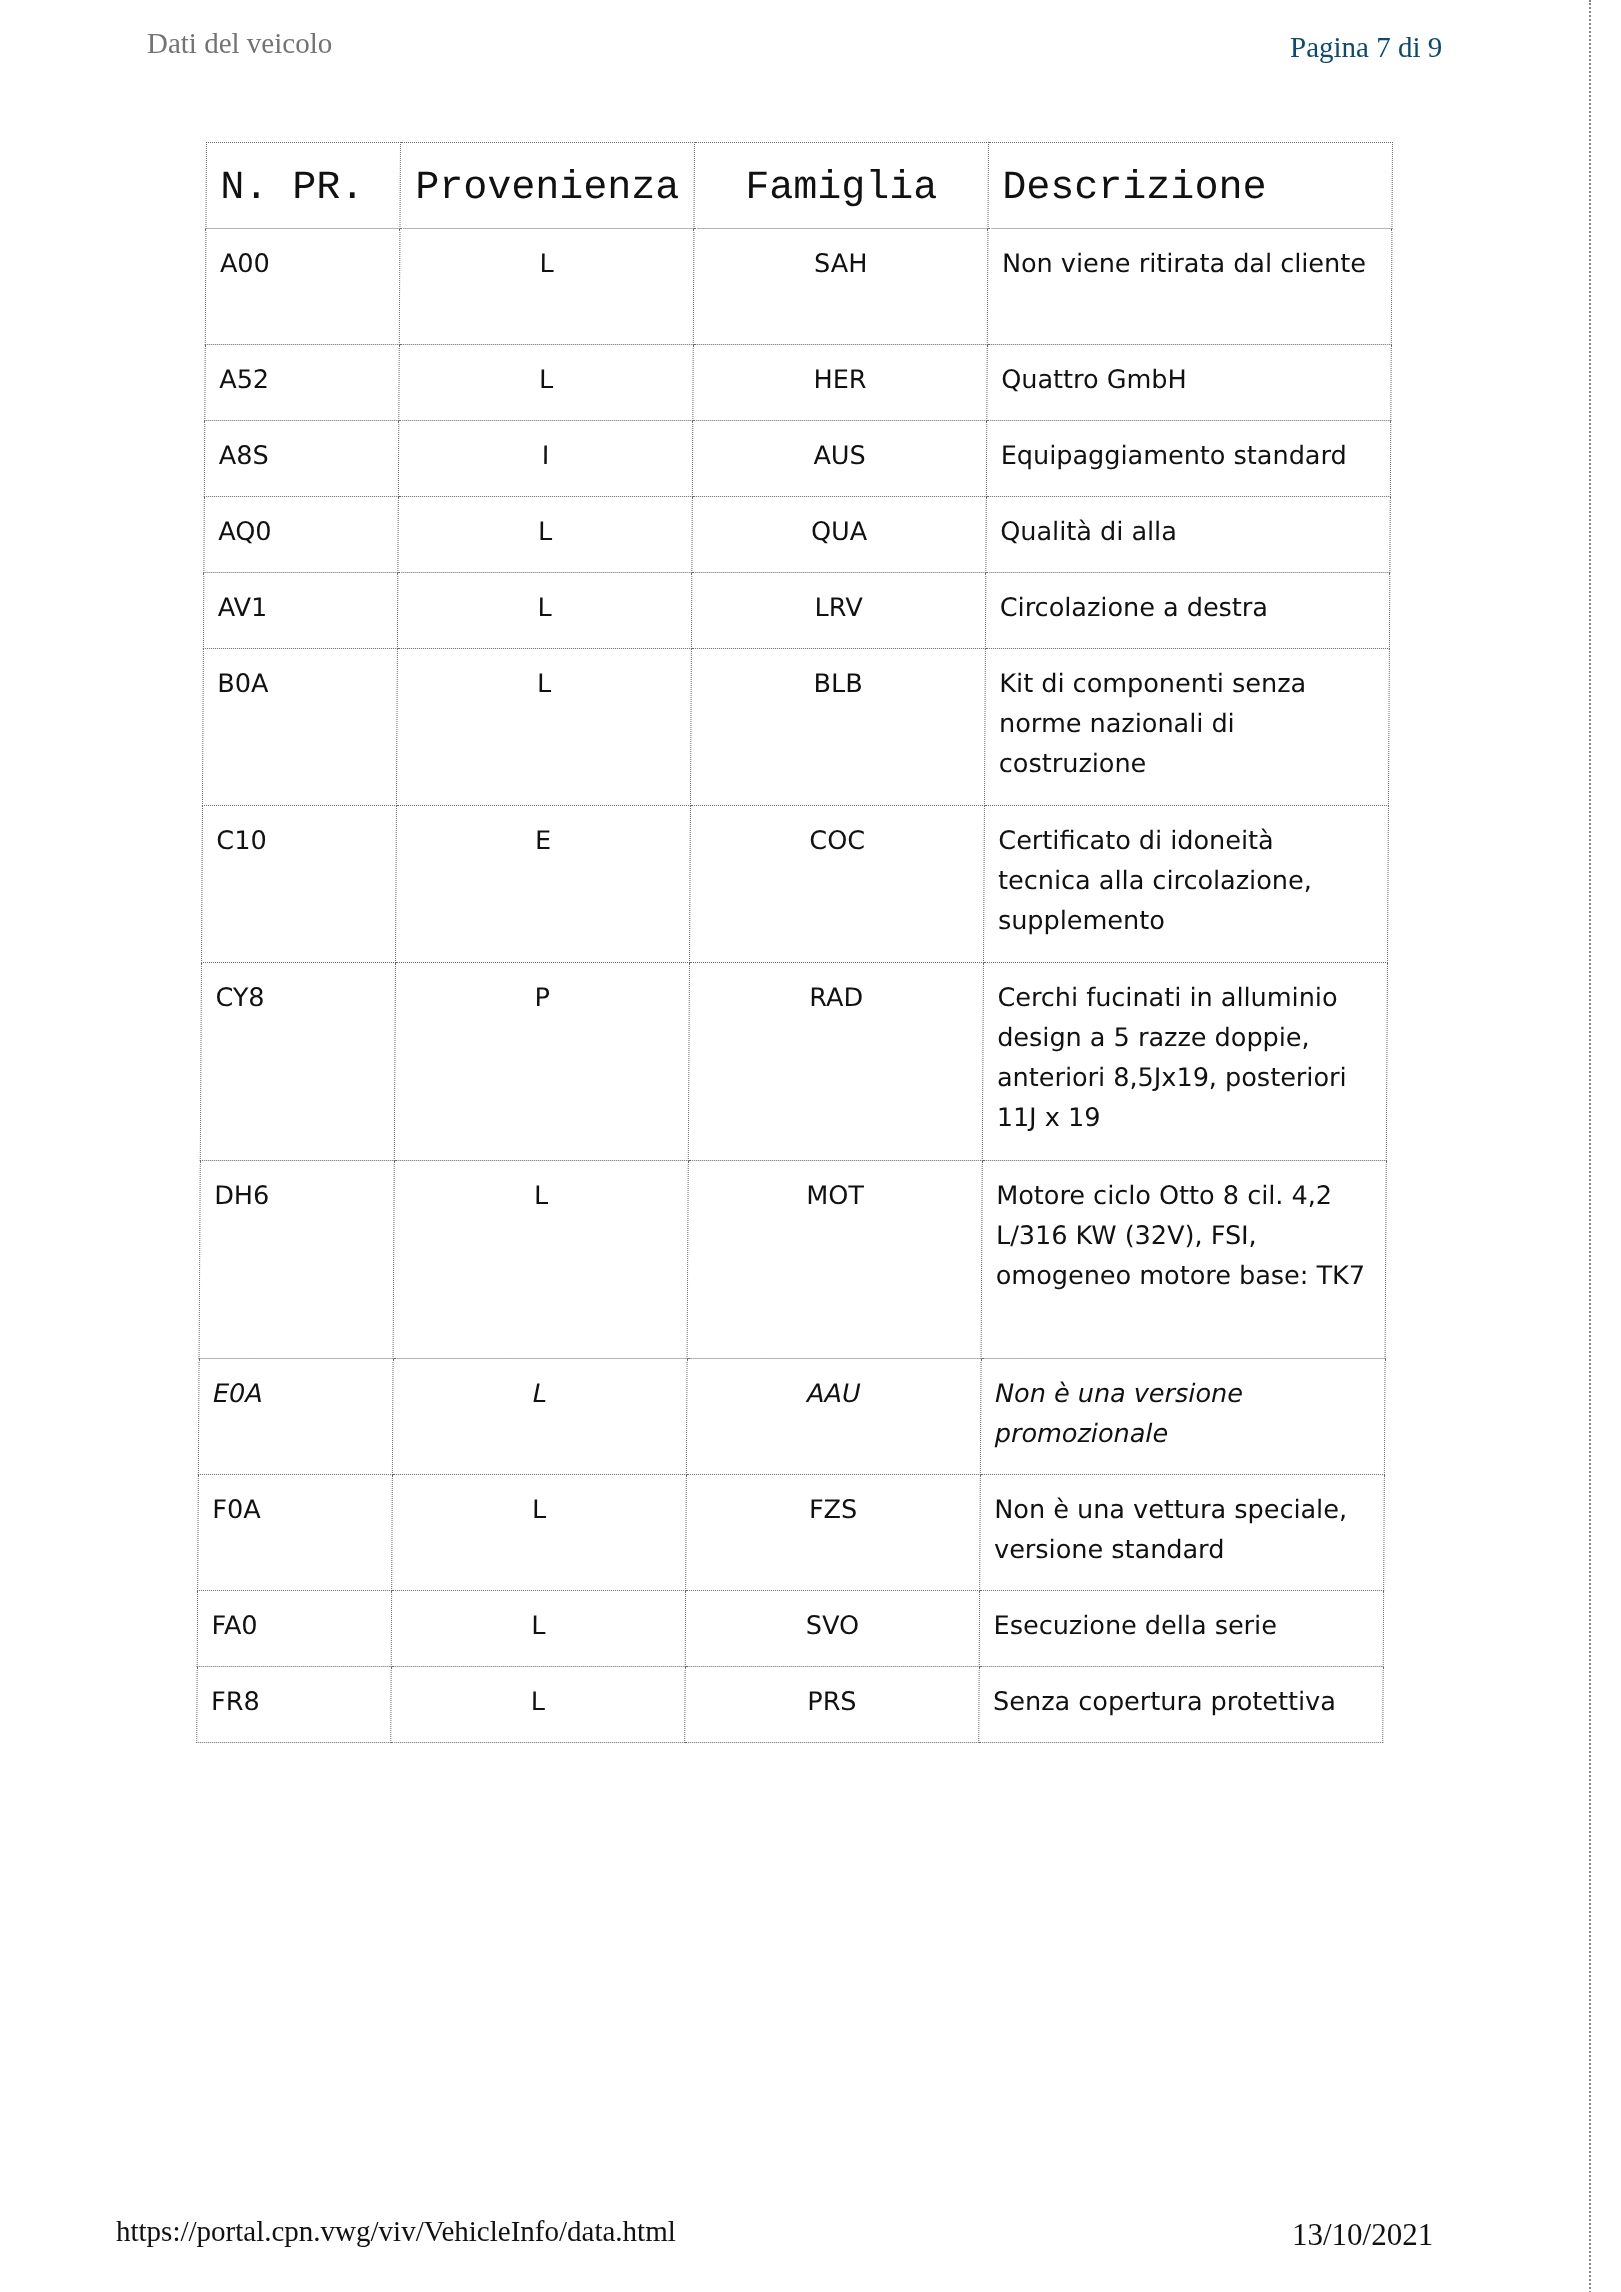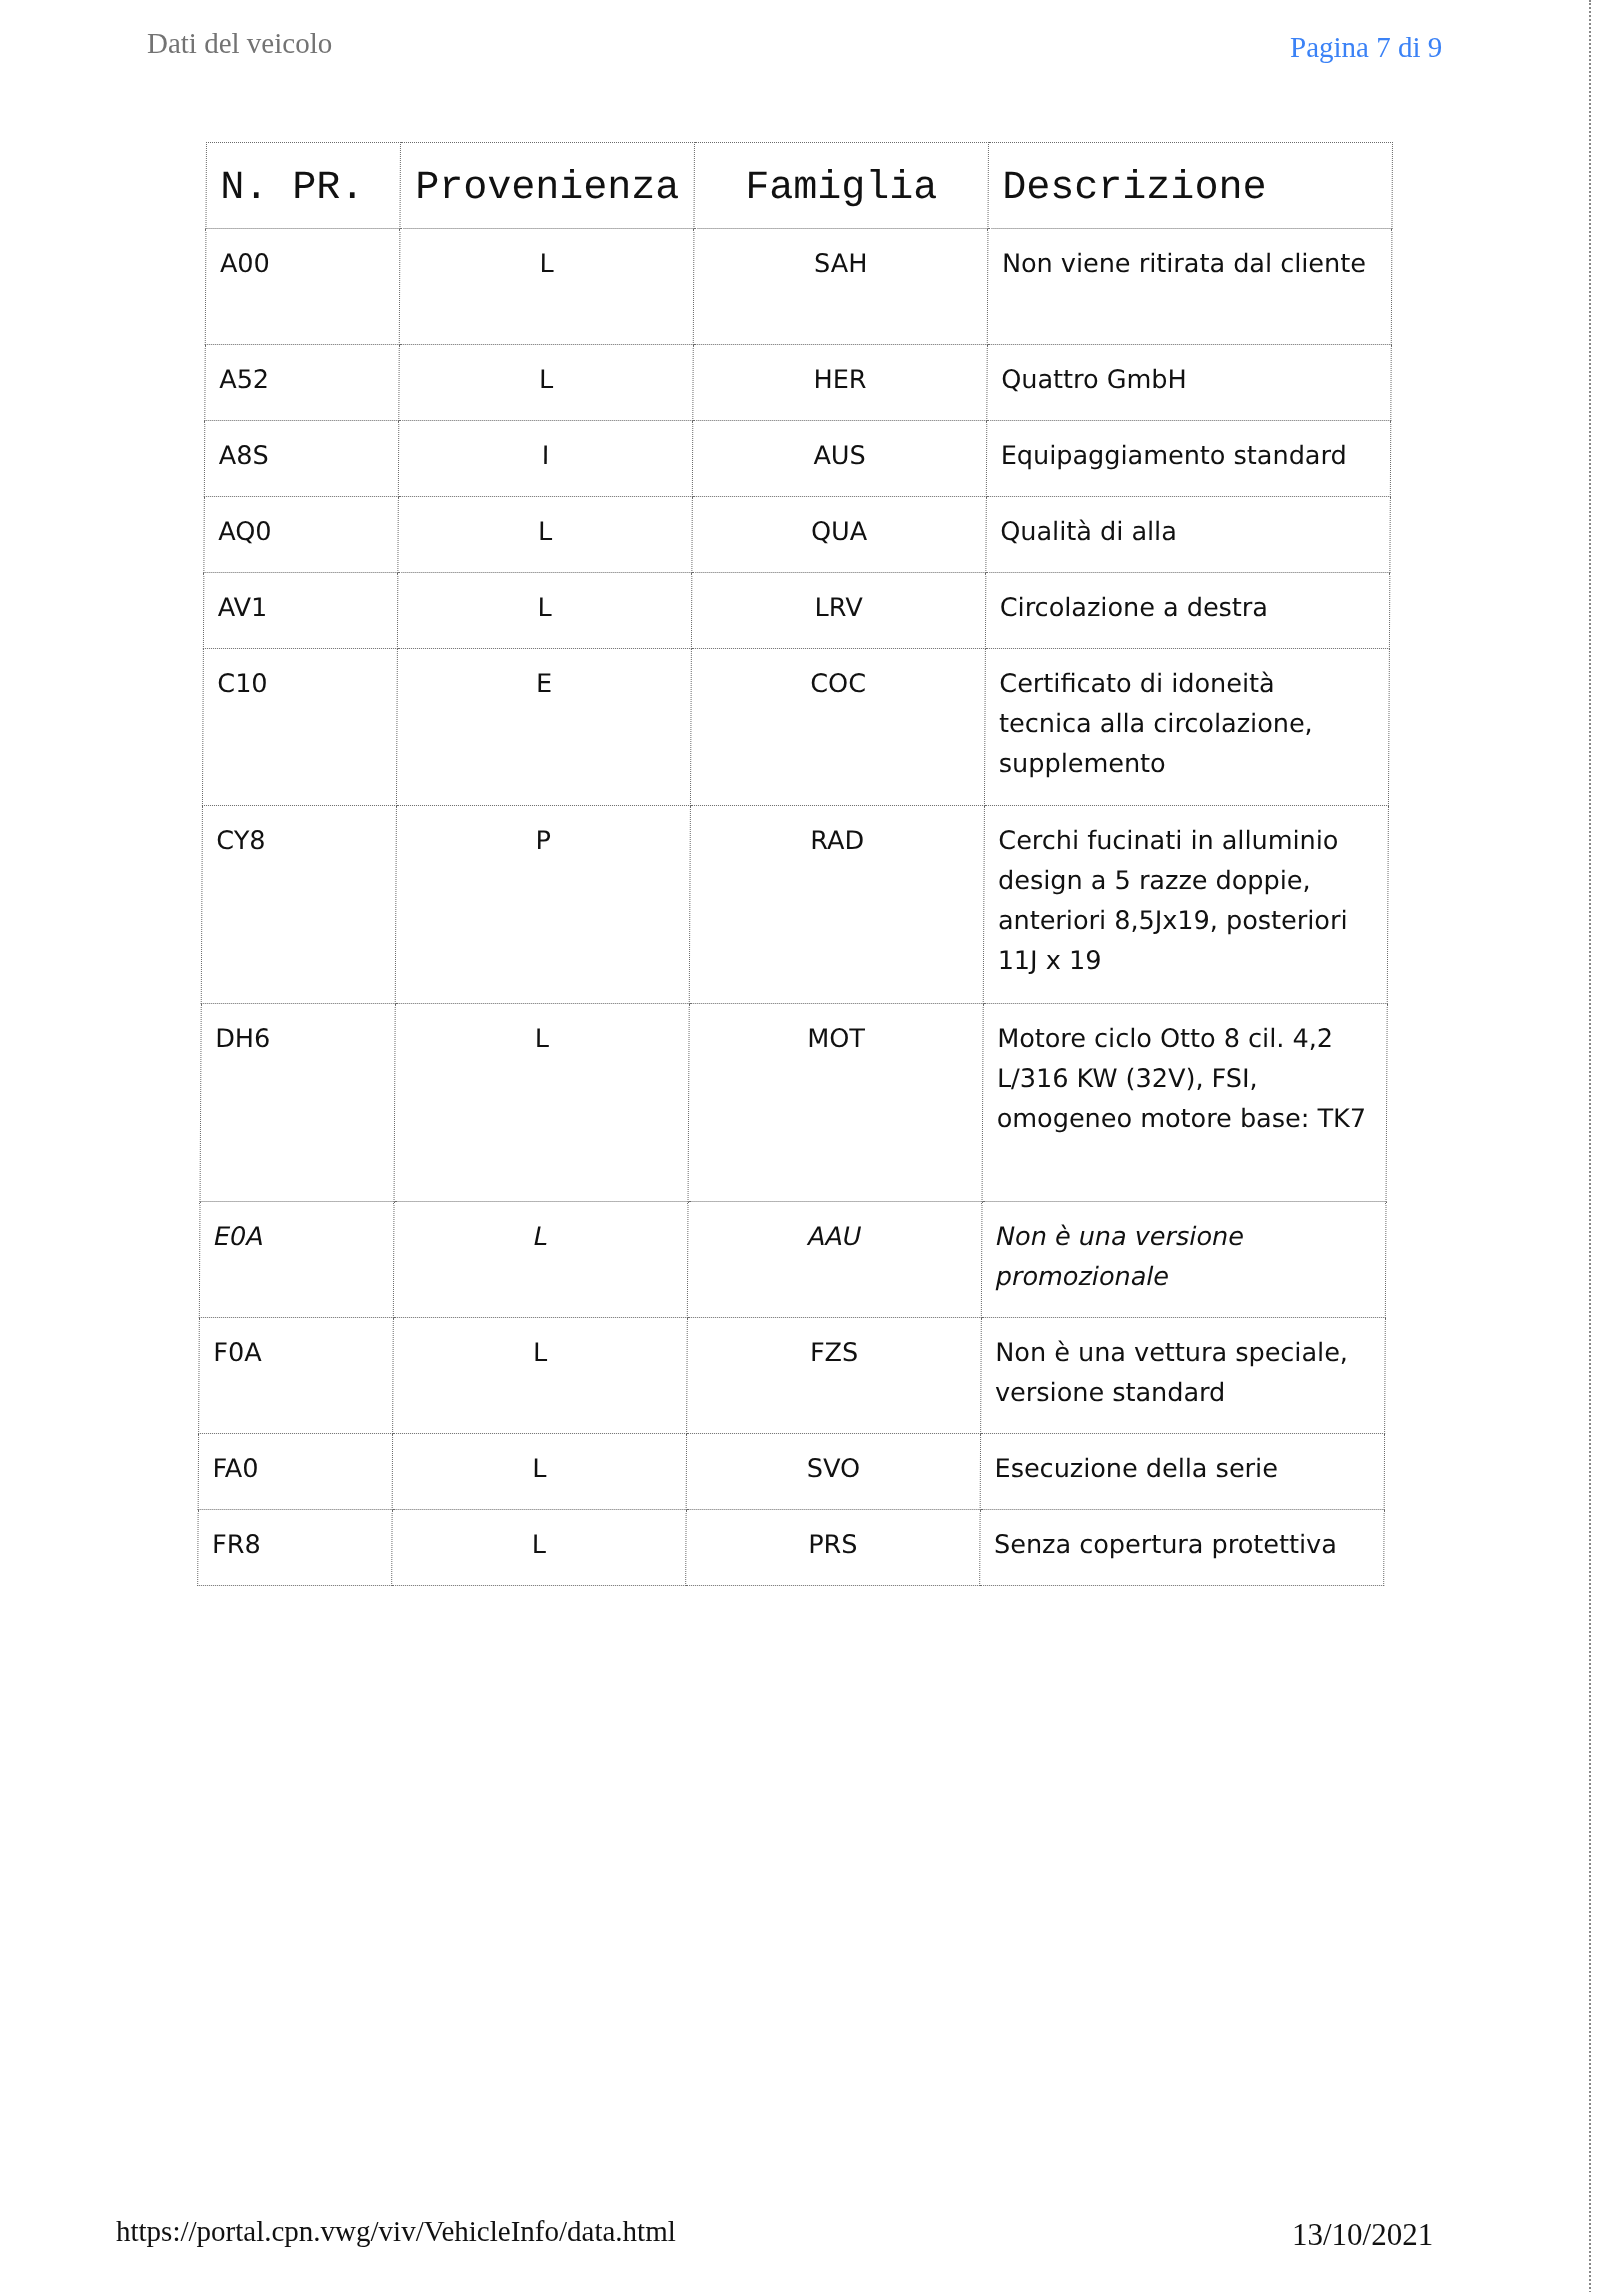--- a/index.html
+++ b/index.html
@@ -21,21 +21,21 @@
       font-family: "Liberation Serif", serif;
       font-size: 29px;
       color: #737373;
     }
     .page-header-right {
       position: absolute;
       left: 1290px;
       top: 31px;
       font-family: "Liberation Serif", serif;
       font-size: 29px;
-      color: #3b82f6;
+      color: #0c4a6e;
     }
     .page-footer-left {
       position: absolute;
       left: 116px;
       top: 2215px;
       font-family: "Liberation Serif", serif;
       font-size: 29px;
       color: #111;
     }
     .page-footer-right {
@@ -143,20 +143,26 @@
         <td class="col-family">QUA</td>
         <td class="col-desc">Qualità di alla</td>
       </tr>
       <tr style="height: 76px;">
         <td class="col-code">AV1</td>
         <td class="col-origin">L</td>
         <td class="col-family">LRV</td>
         <td class="col-desc">Circolazione a destra</td>
       </tr>
       <tr style="height: 157px;">
+        <td class="col-code">B0A</td>
+        <td class="col-origin">L</td>
+        <td class="col-family">BLB</td>
+        <td class="col-desc">Kit di componenti senza norme nazionali di costruzione</td>
+      </tr>
+      <tr style="height: 157px;">
         <td class="col-code">C10</td>
         <td class="col-origin">E</td>
         <td class="col-family">COC</td>
         <td class="col-desc">Certificato di idoneità tecnica alla circolazione, supplemento</td>
       </tr>
       <tr style="height: 198px;">
         <td class="col-code">CY8</td>
         <td class="col-origin">P</td>
         <td class="col-family">RAD</td>
         <td class="col-desc">Cerchi fucinati in alluminio design a 5 razze doppie, anteriori 8,5Jx19, posteriori 11J x 19</td>

